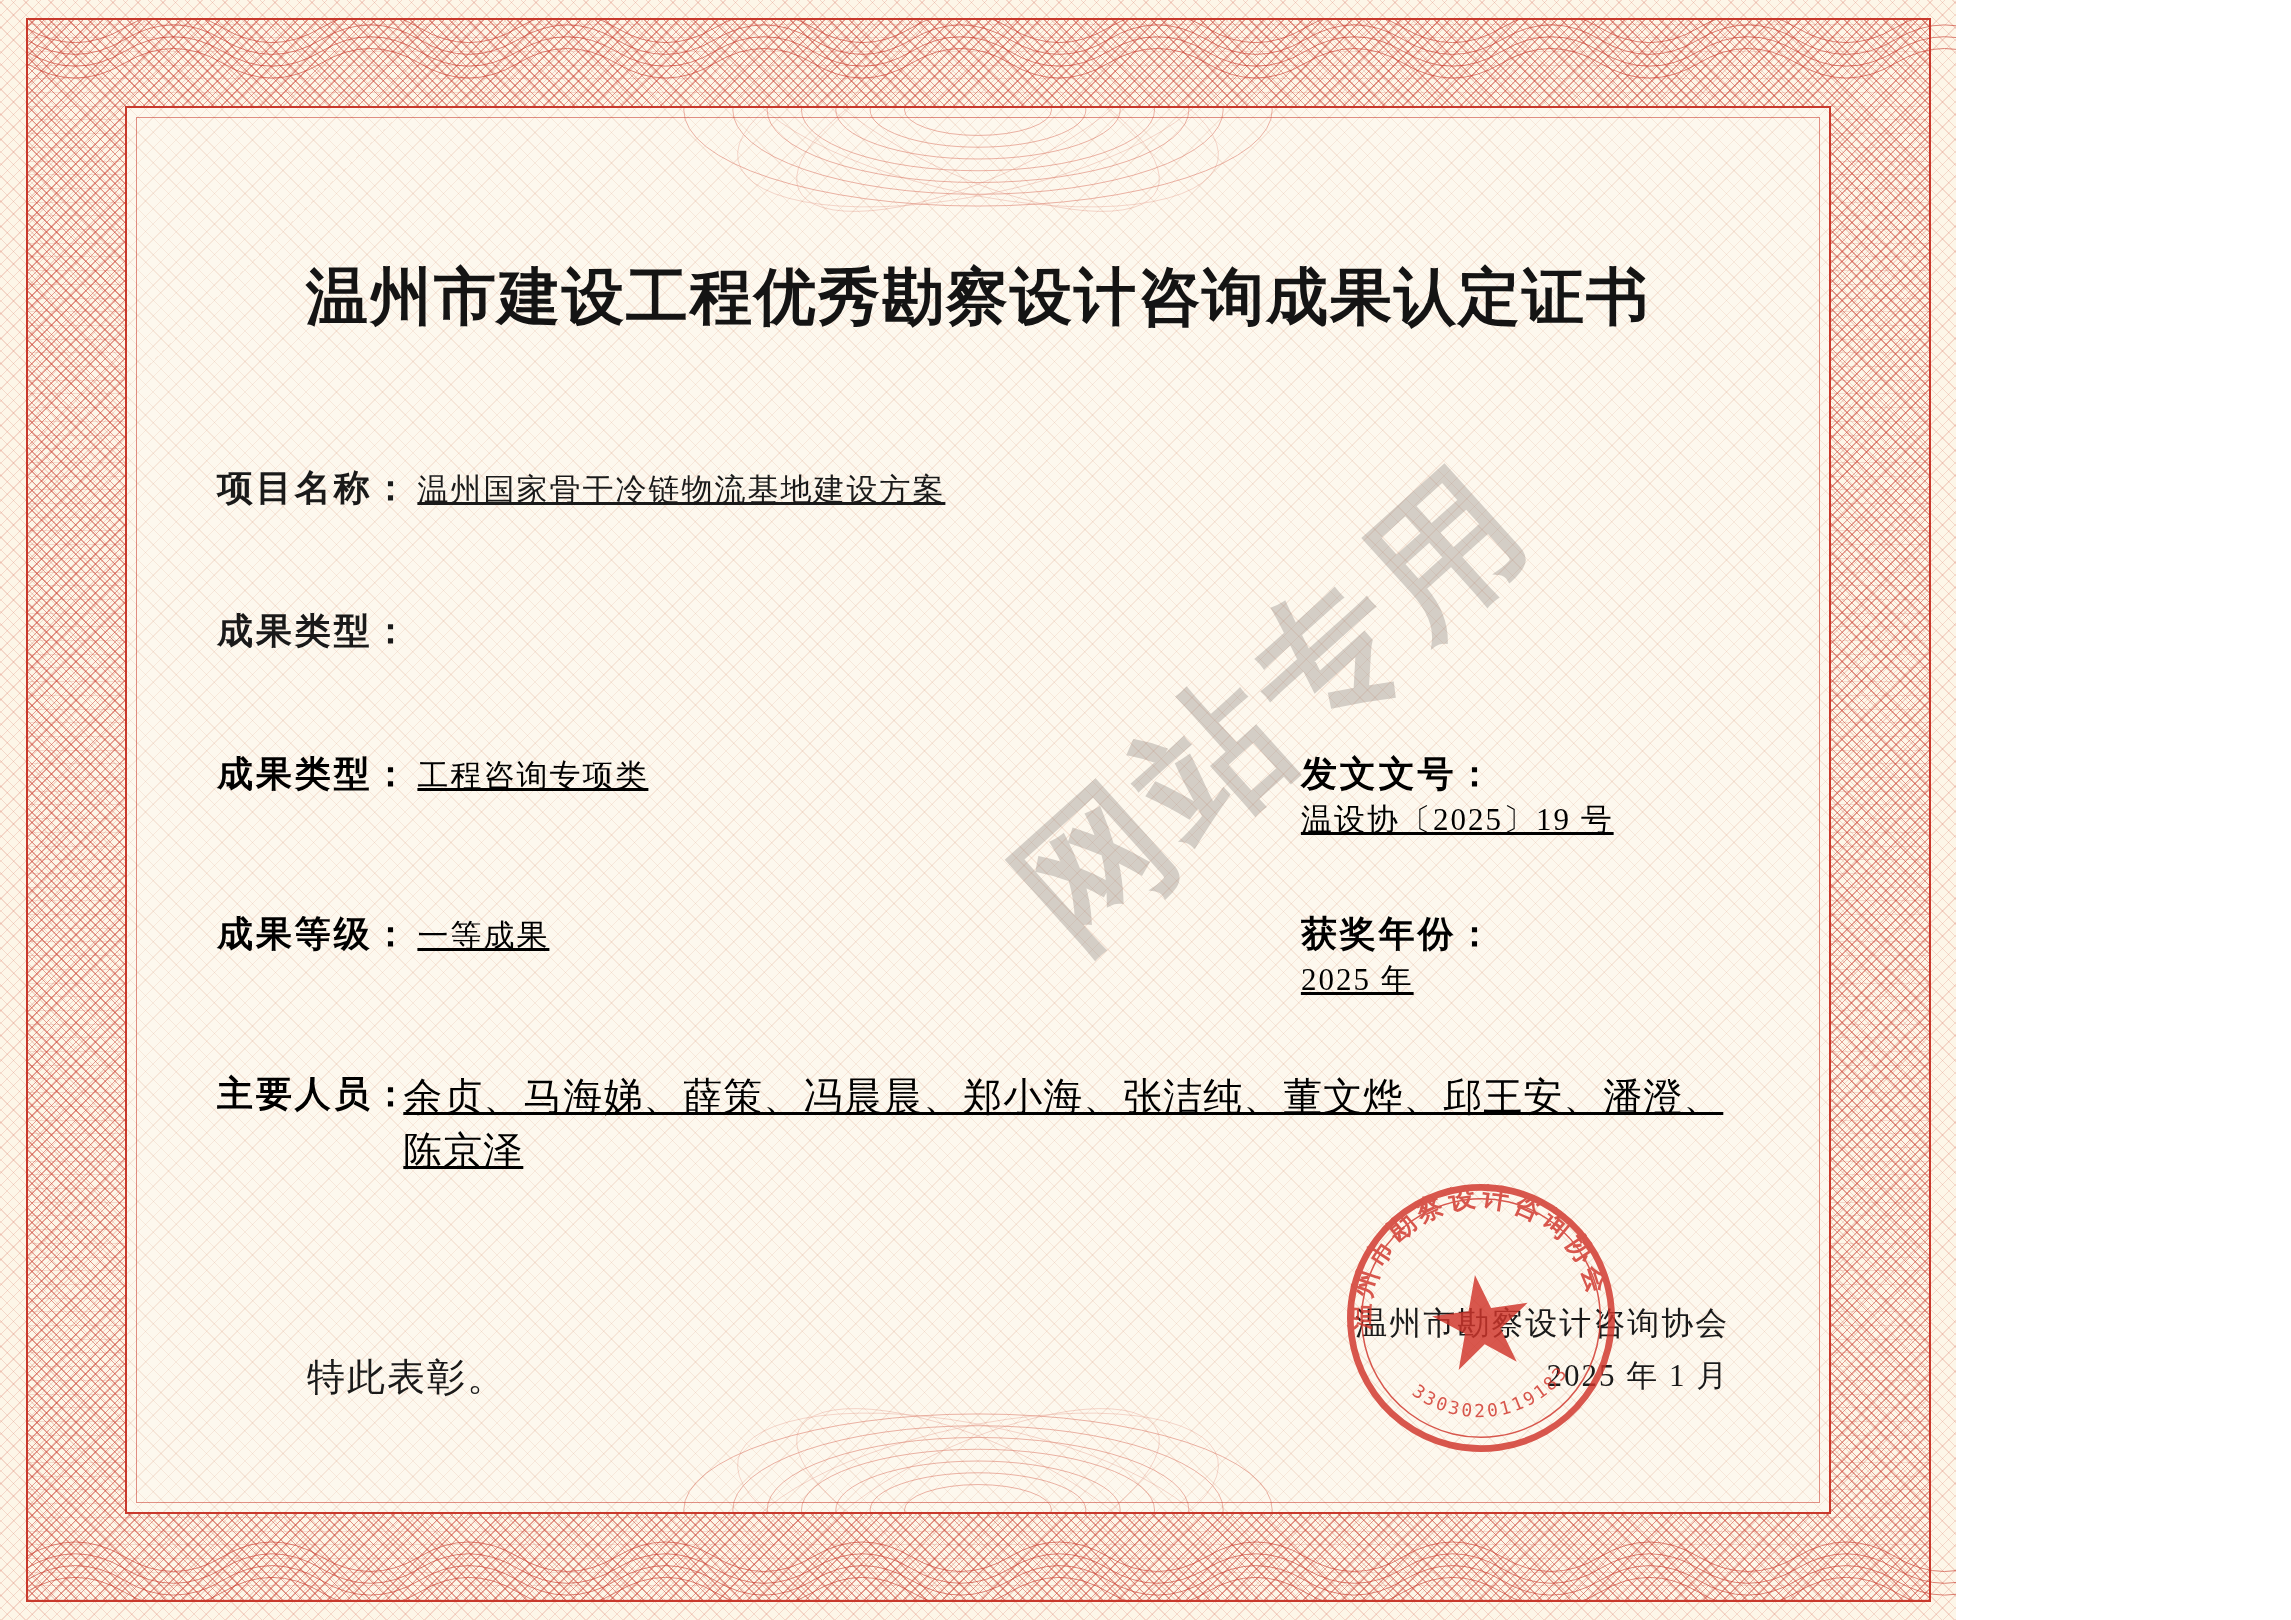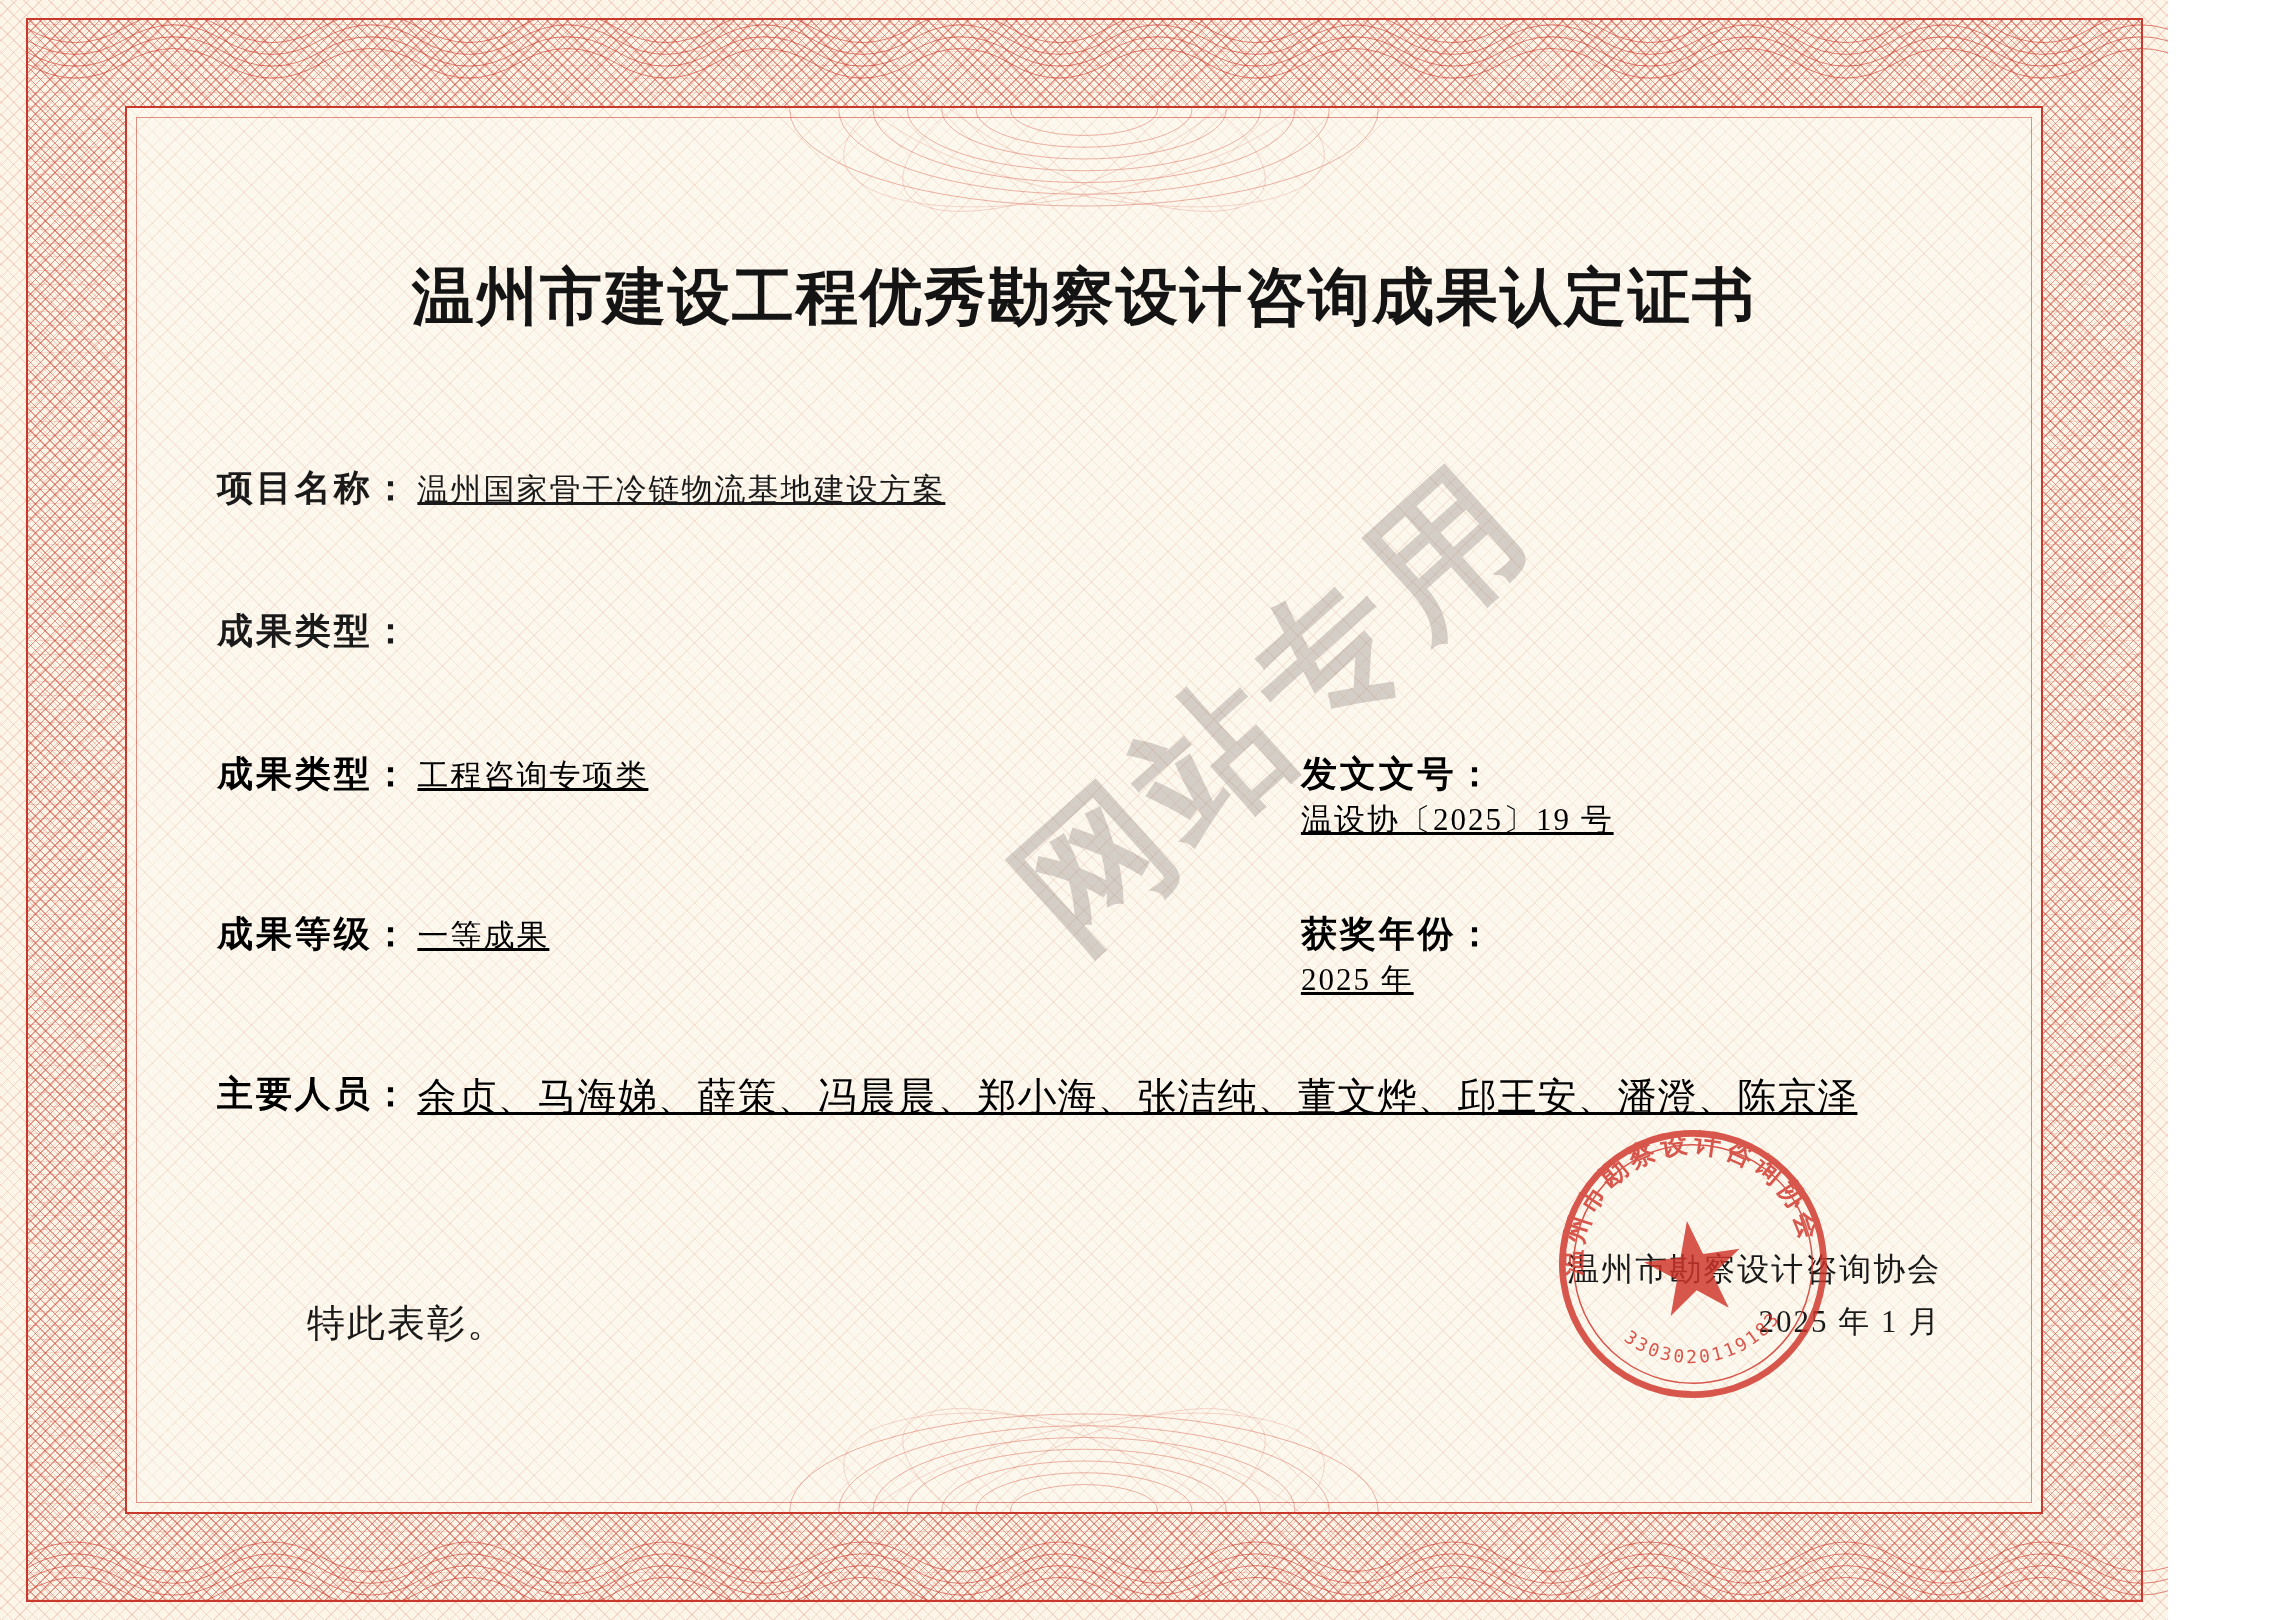--- a/index.html
+++ b/index.html
@@ -10,21 +10,21 @@
   body {
     width: 2292px;
     height: 1620px;
     font-family: "Liberation Serif", "DejaVu Serif", serif;
     overflow: hidden;
   }
 
   
   .certificate {
     position: relative;
-    width: 2168px;
+    width: 1956px;
     height: 1620px;
     box-sizing: border-box;
     background: #fdf8ec;
     overflow: hidden;
   }
 
   
   .guilloche-bg {
     position: absolute;
     inset: 0;

